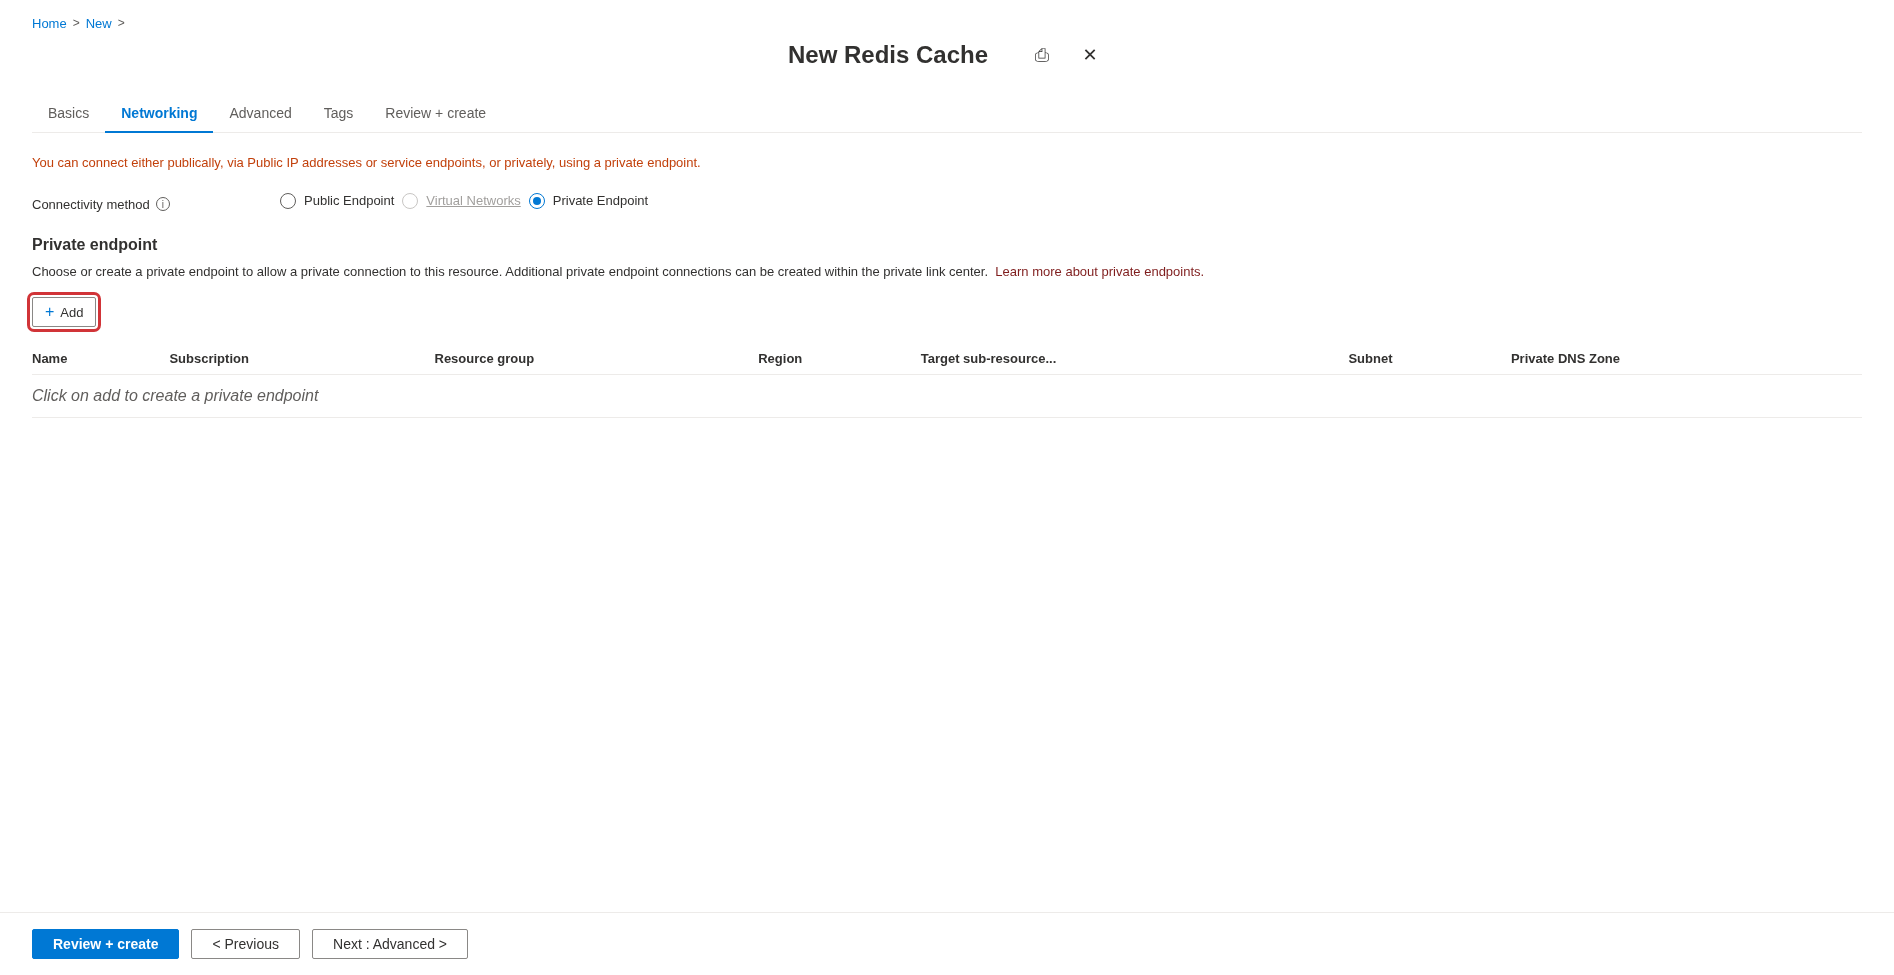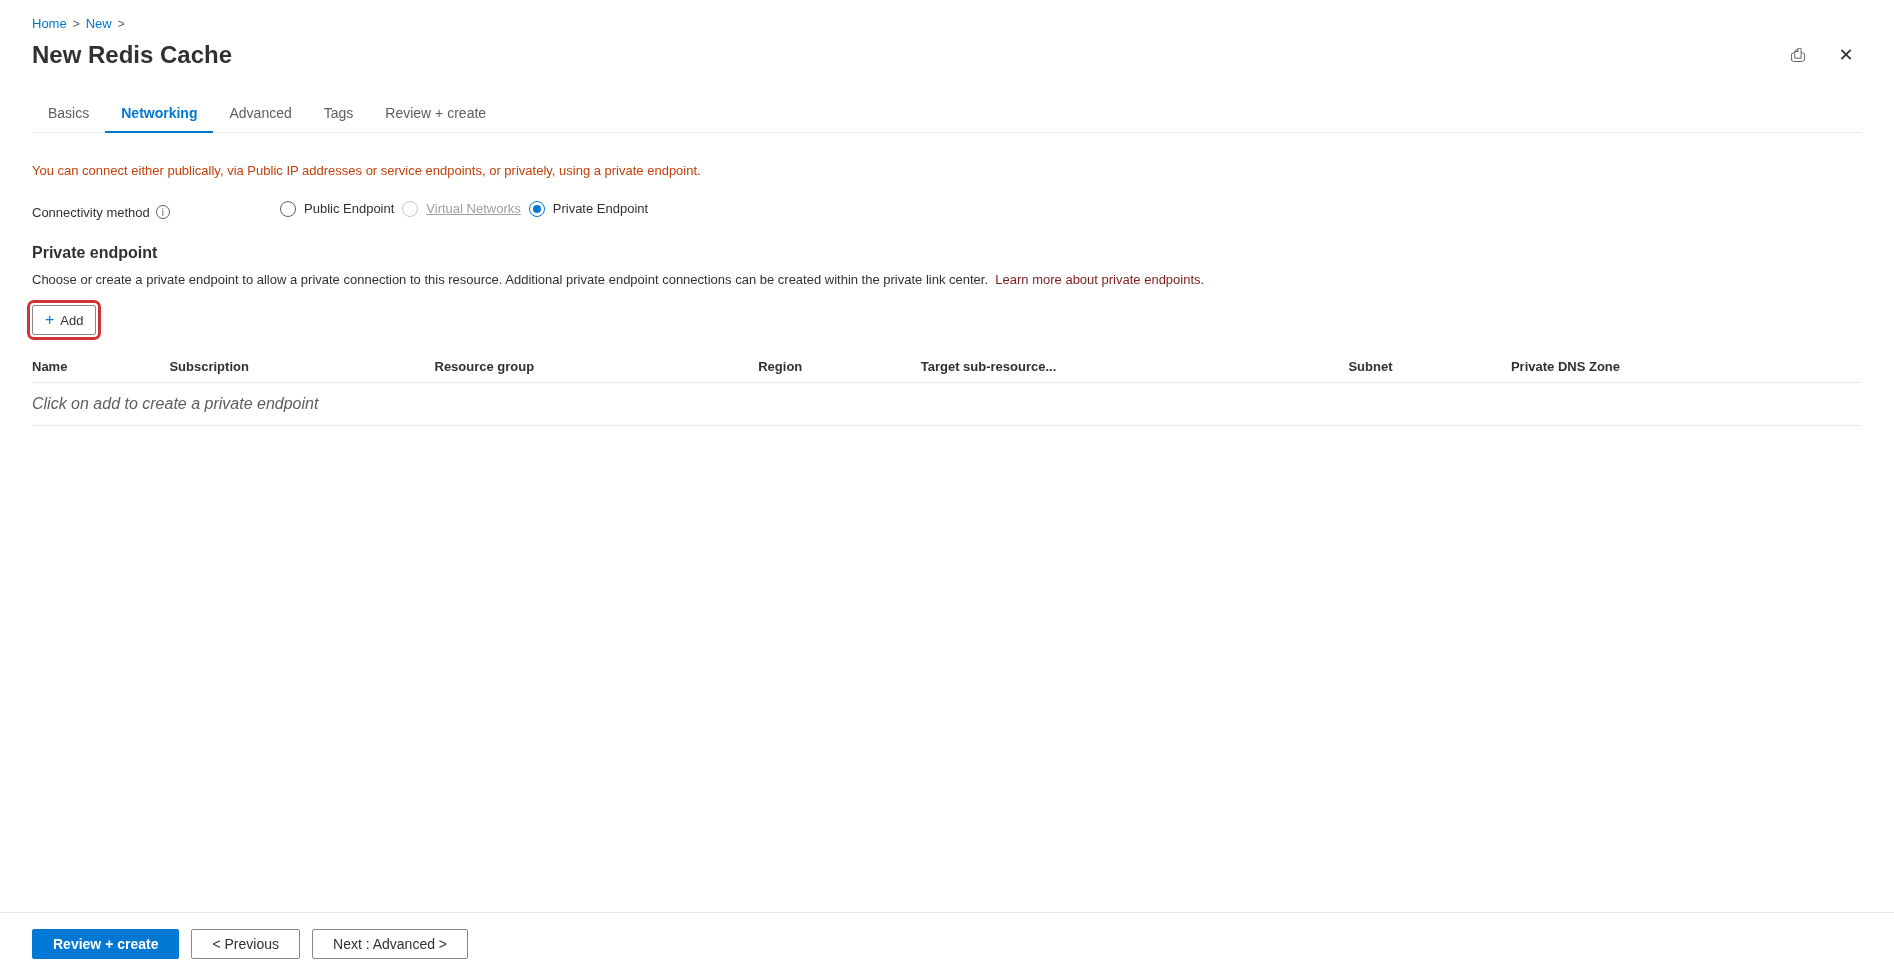--- a/index.html
+++ b/index.html
@@ -15,40 +15,40 @@
     }
 
     .main-content {
       flex: 1;
       padding: 16px 32px 32px 32px;
     }
 
     
     .breadcrumb {
       display: flex;
-      align-items: center;
+      align-items: flex-start;
       gap: 6px;
       font-size: 13px;
       color: #0078d4;
       margin-bottom: 8px;
     }
     .breadcrumb a {
       color: #0078d4;
       text-decoration: none;
     }
     .breadcrumb-sep {
       color: #605e5c;
       font-size: 12px;
     }
 
     
     .page-title-row {
       display: flex;
       align-items: center;
-      justify-content: space-between;
+      justify-content: center;
       margin-bottom: 24px;
       gap: 38px;
     }
     .page-title {
       font-size: 24px;
       font-weight: 600;
       color: #323130;
     }
     .title-actions {
       display: flex;
@@ -66,21 +66,21 @@
       justify-content: center;
       width: 32px;
       height: 32px;
       border-radius: 2px;
     }
 
     
     .tabs {
       display: flex;
       border-bottom: 1px solid #edebe9;
-      margin-bottom: 28px;
+      margin-bottom: 20px;
     }
     .tab {
       padding: 10px 16px;
       font-size: 14px;
       color: #605e5c;
       cursor: pointer;
       border-bottom: 2px solid transparent;
       margin-bottom: -1px;
       white-space: nowrap;
       background: none;

